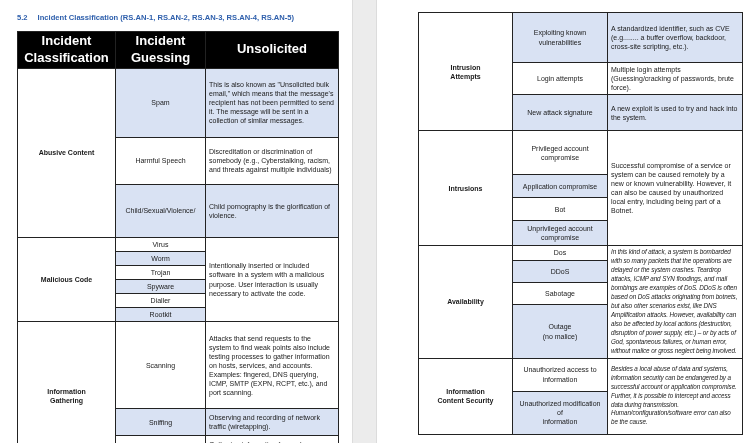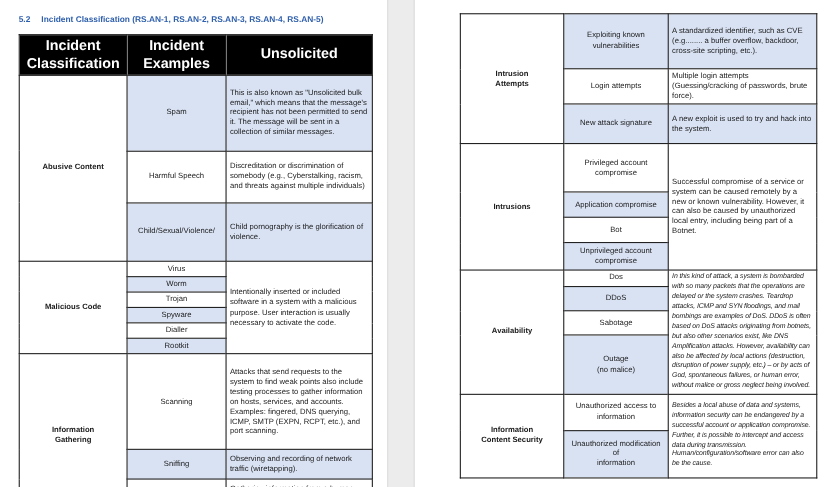--- a/index.html
+++ b/index.html
@@ -58,21 +58,21 @@
 
 <table id="table1">
   <colgroup>
       <col class="c1a">
       <col class="c2a">
       <col class="c3a">
     </colgroup>
   <thead>
     <tr>
       <th>Incident Classification</th>
-      <th>Incident Examples</th>
+      <th>Incident Guessing</th>
       <th>Unsolicited</th>
     </tr>
   </thead>
   <tbody>
     <tr style="height:69px">
       <td class="cat" rowspan="3">Abusive Content</td>
       <td class="ex shaded">Spam</td>
       <td class="desc shaded">This is also known as "Unsolicited bulk email," which means that the message's recipient has not been permitted to send it. The message will be sent in a collection of similar messages.</td>
     </tr>
     <tr style="height:47px">

